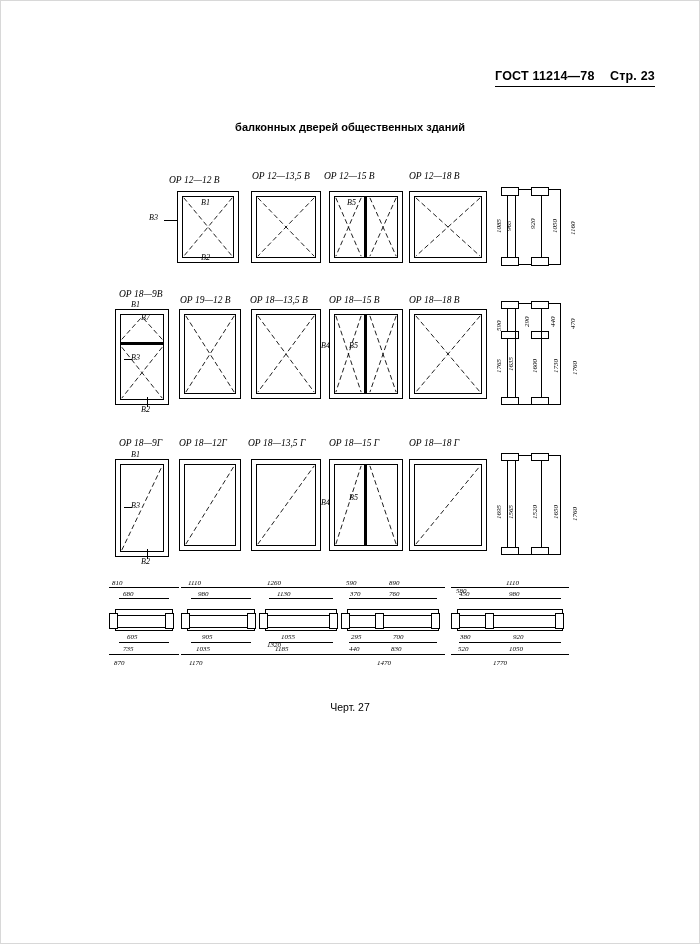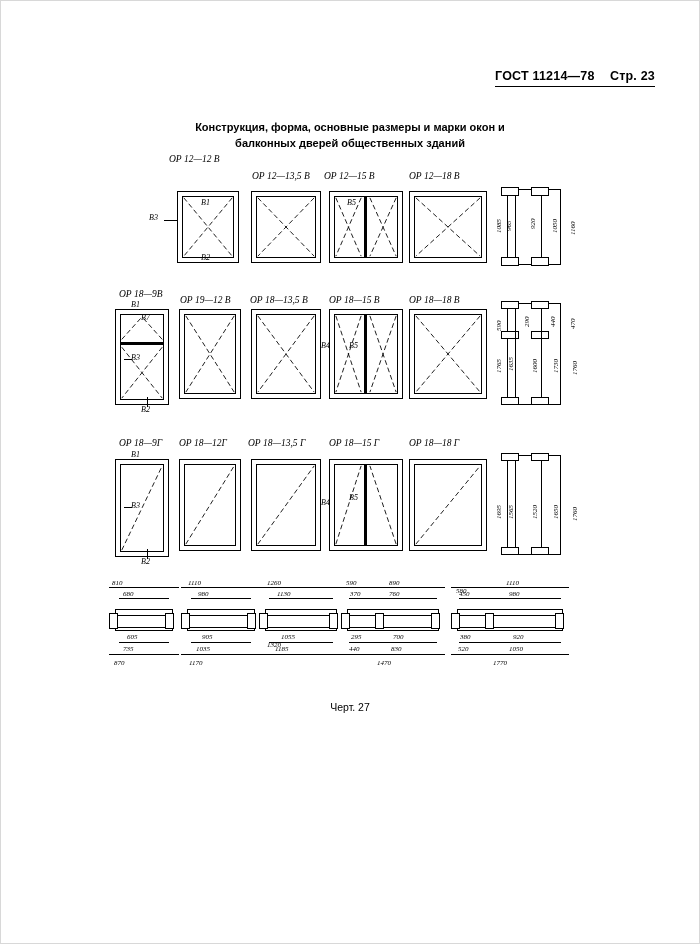--- a/index.html
+++ b/index.html
@@ -89,25 +89,24 @@
 <div class="page">
 
   <div class="header">
     <span>ГОСТ 11214—78</span>
     <span style="display:inline-block;width:8px"></span>
     <span>Стр. 23</span>
     <span class="rule"></span>
   </div>
 
   <div class="subtitle">
-    <div>Конструкция, форма, основные размеры и марки окон и</div>
     <div>балконных дверей общественных зданий</div>
   </div>
 
-  <div class="mark" style="left:168px;top:153px;">ОР 12—12 В</div>
+  <div class="mark" style="left:168px;top:174px;">ОР 12—12 В</div>
   <div class="mark" style="left:251px;top:170px;">ОР 12—13,5 В</div>
   <div class="mark" style="left:323px;top:170px;">ОР 12—15 В</div>
   <div class="mark" style="left:408px;top:170px;">ОР 12—18 В</div>
 
   <div class="win" style="left:176px;top:190px;width:62px;height:72px;">
     <div class="inner"></div>
     <svg class="dg" viewBox="0 0 62 72" preserveAspectRatio="none">
       <line x1="6" y1="6" x2="56" y2="66"></line>
         <line x1="56" y1="6" x2="6" y2="66"></line>
     </svg>

